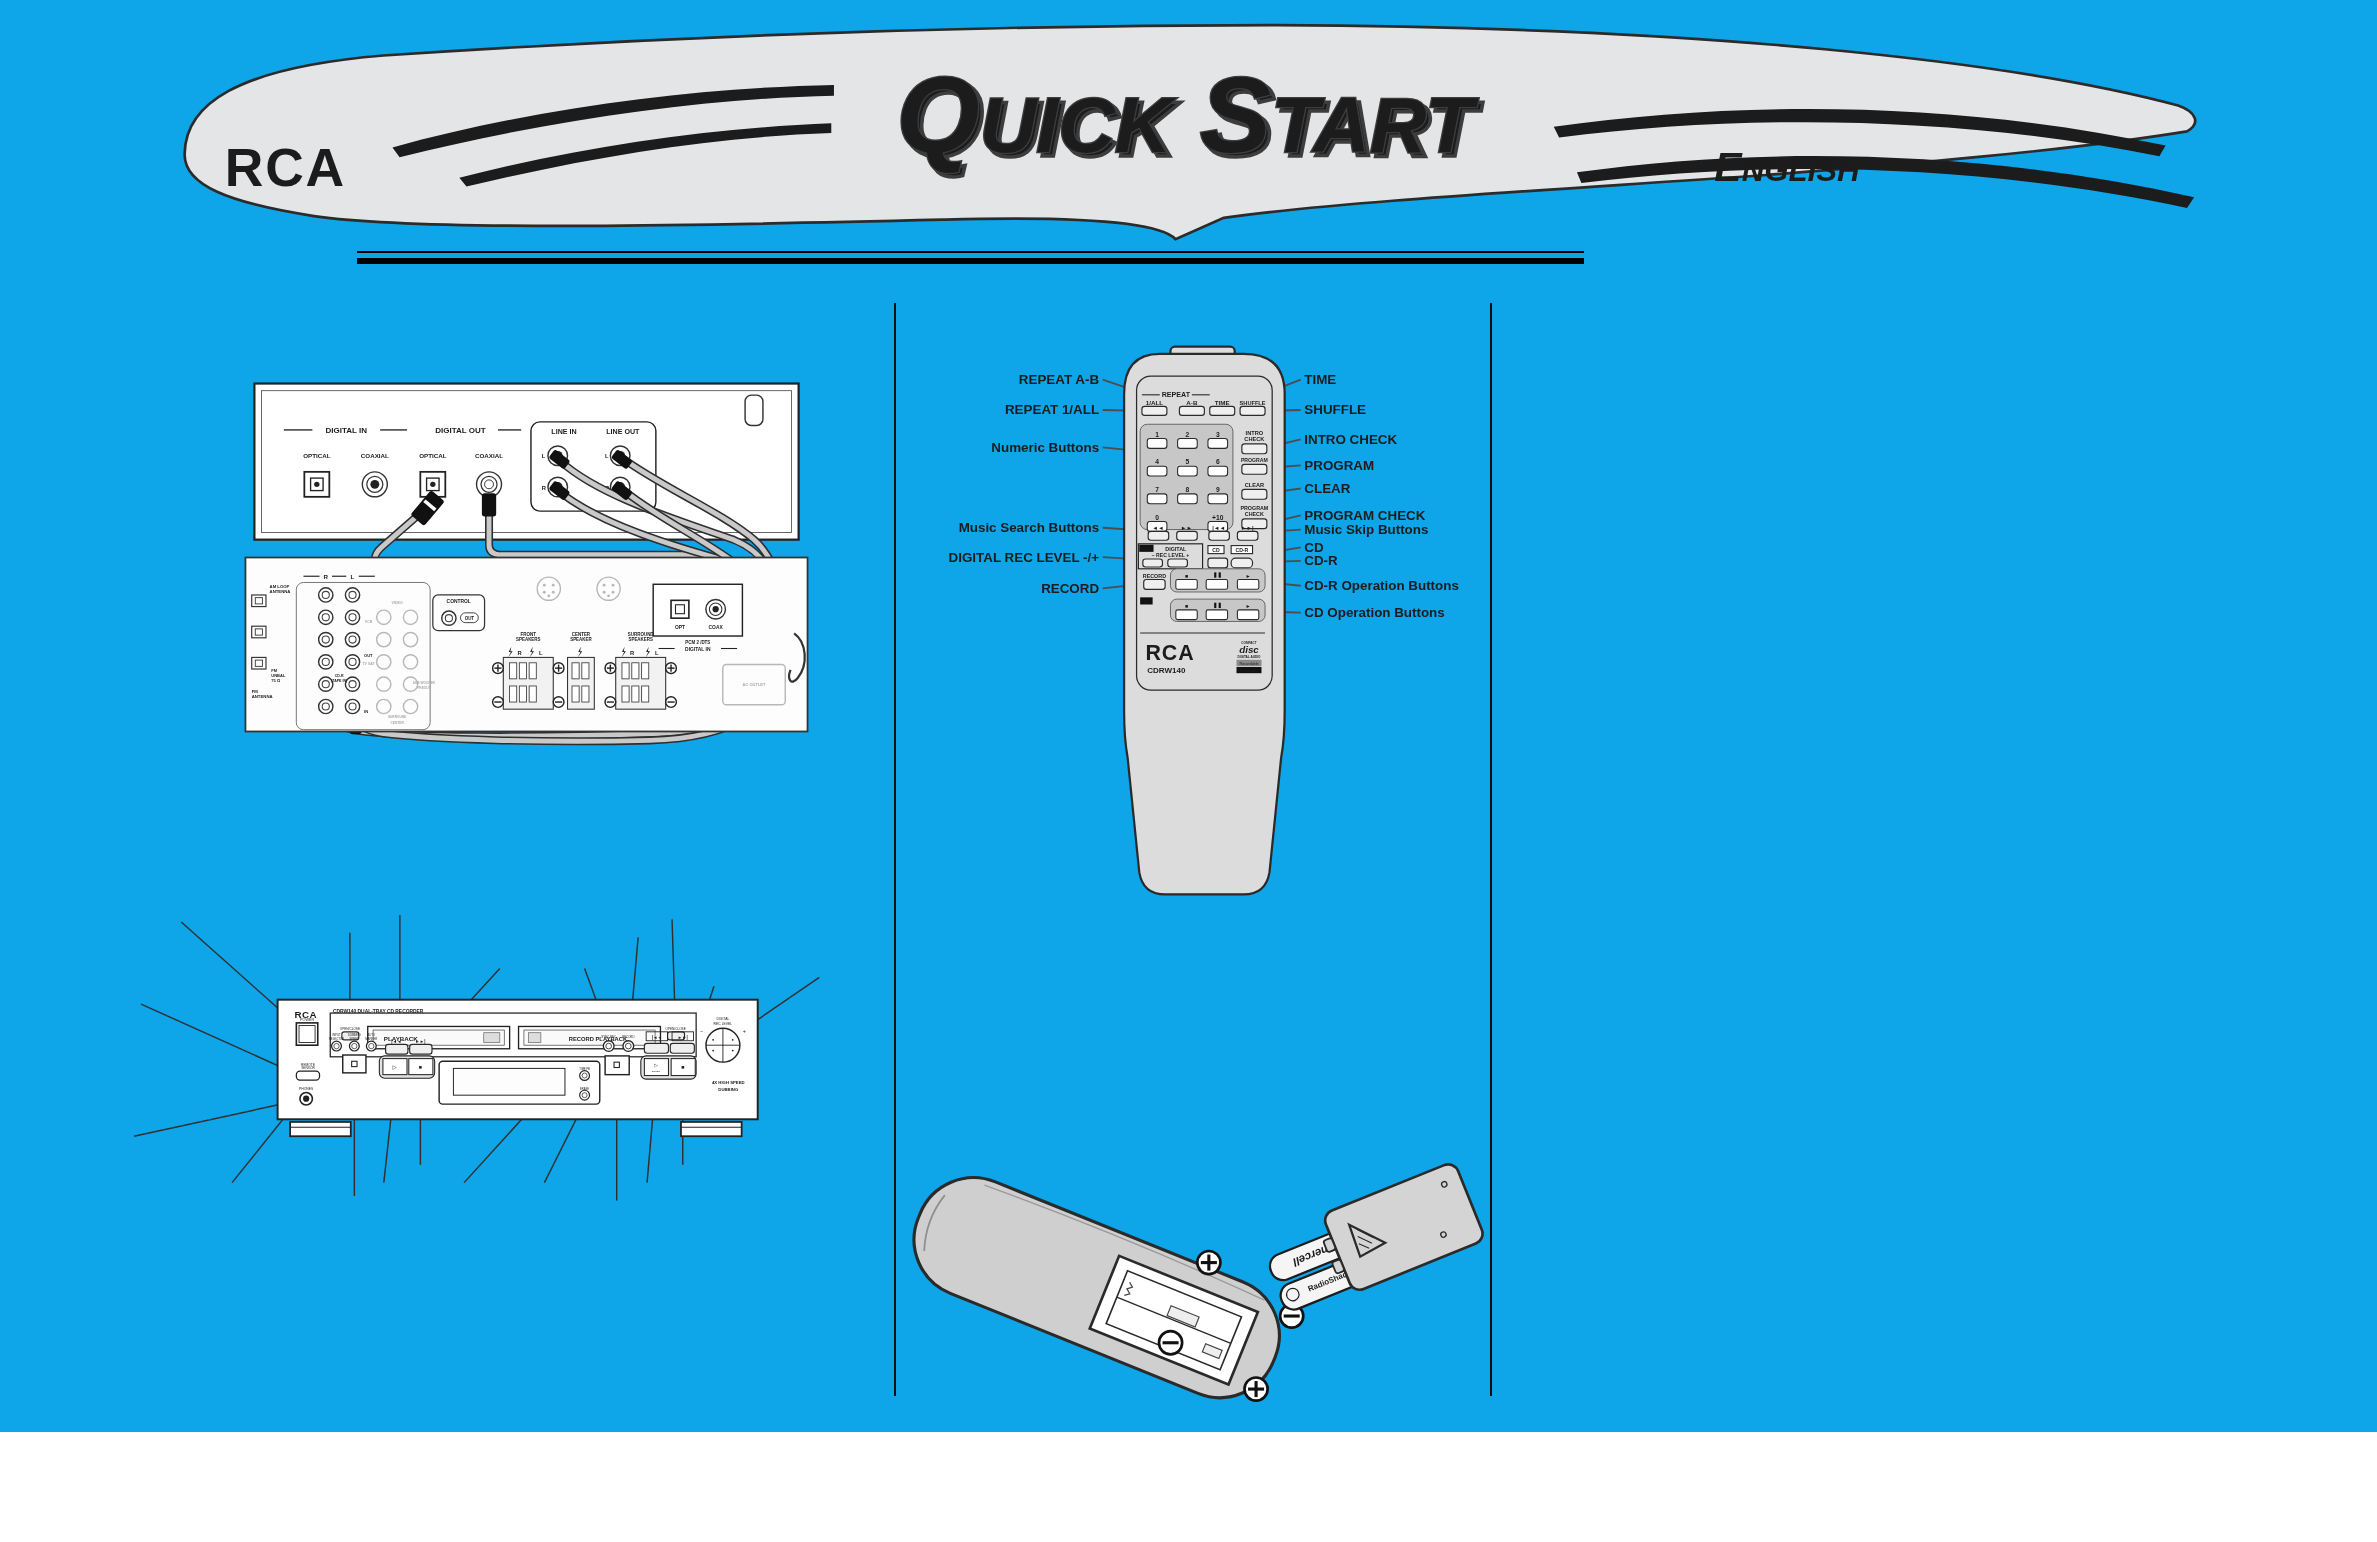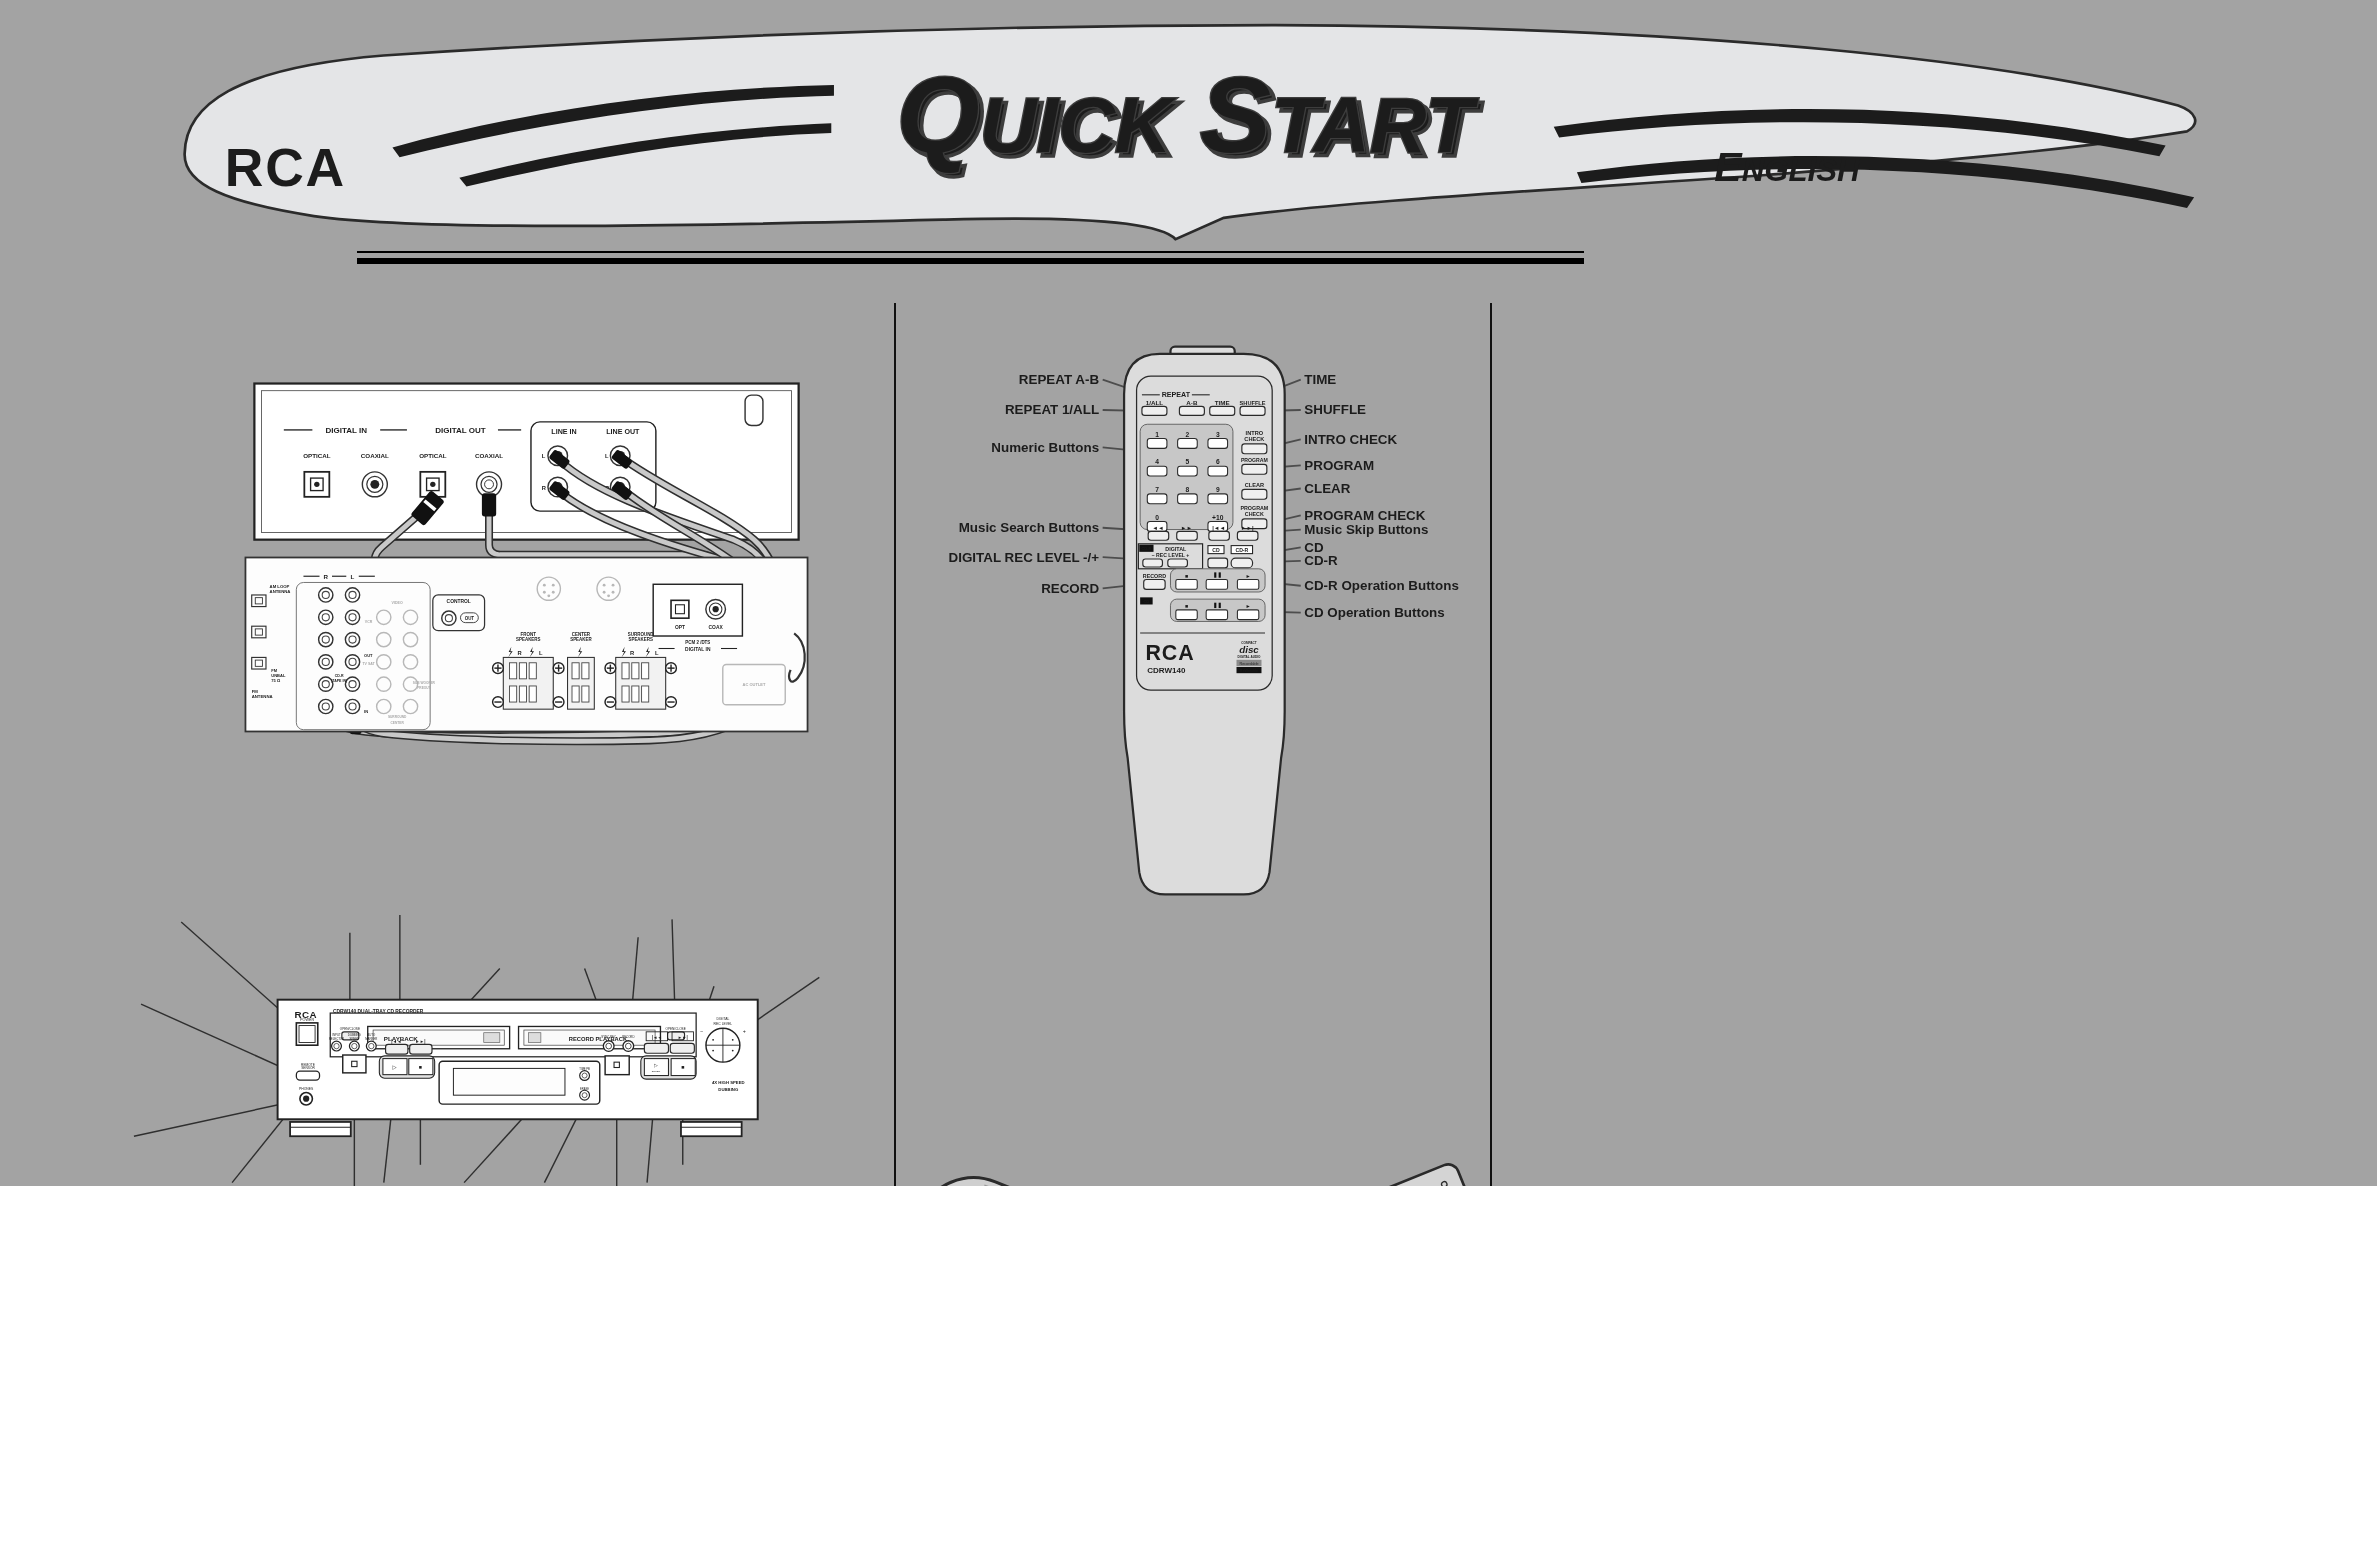--- a/index.html
+++ b/index.html
@@ -1,16 +1,16 @@
 <!DOCTYPE html>
 <html style="font-size:14.3px"><head>
 <meta charset="utf-8">
 <style>
   html,body{margin:0;padding:0;background:#fff;}
-  .stage{position:relative;width:2377px;height:1186px;background:#a3a3a3;overflow:hidden;
+  .stage{position:relative;width:2377px;height:1432px;background:#0ea5e9;overflow:hidden;
          font-family:"Liberation Sans",sans-serif;}
   .stage svg{position:absolute;overflow:visible;}
   svg text{font-family:"Liberation Sans",sans-serif;fill:#1c1c1c;}
   .hrule{position:absolute;background:#000;}
   .vline{position:absolute;width:1.8px;background:#111;}
   .bottombar{position:absolute;left:0;top:1531px;width:2199px;height:11.6px;background:#000;}
   .callout{stroke:#4d4d4d;stroke-width:2;fill:none;}
   .lbl{font-size:15px;font-weight:bold;fill:#1c1c1c;}
   .btn{fill:#efefef;stroke:#2a2a2a;stroke-width:1.3;}
   .wbtn{fill:#ffffff;stroke:#2a2a2a;stroke-width:1.2;}

